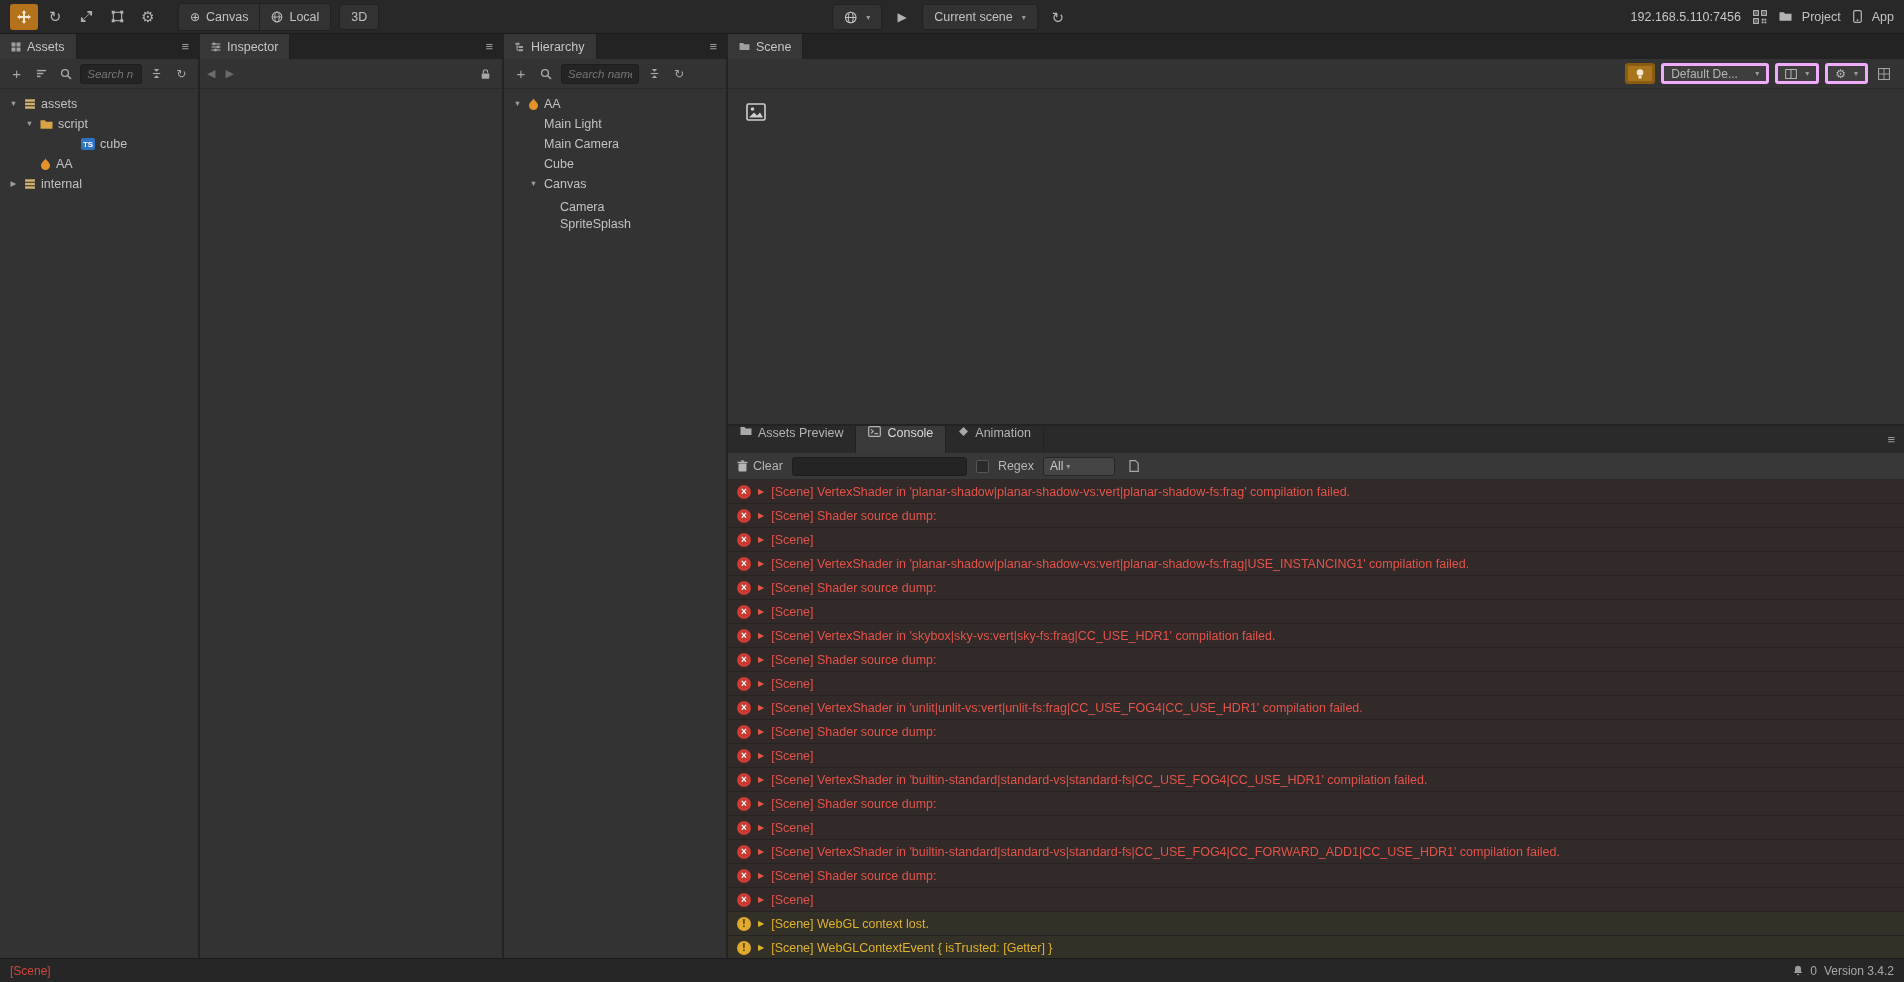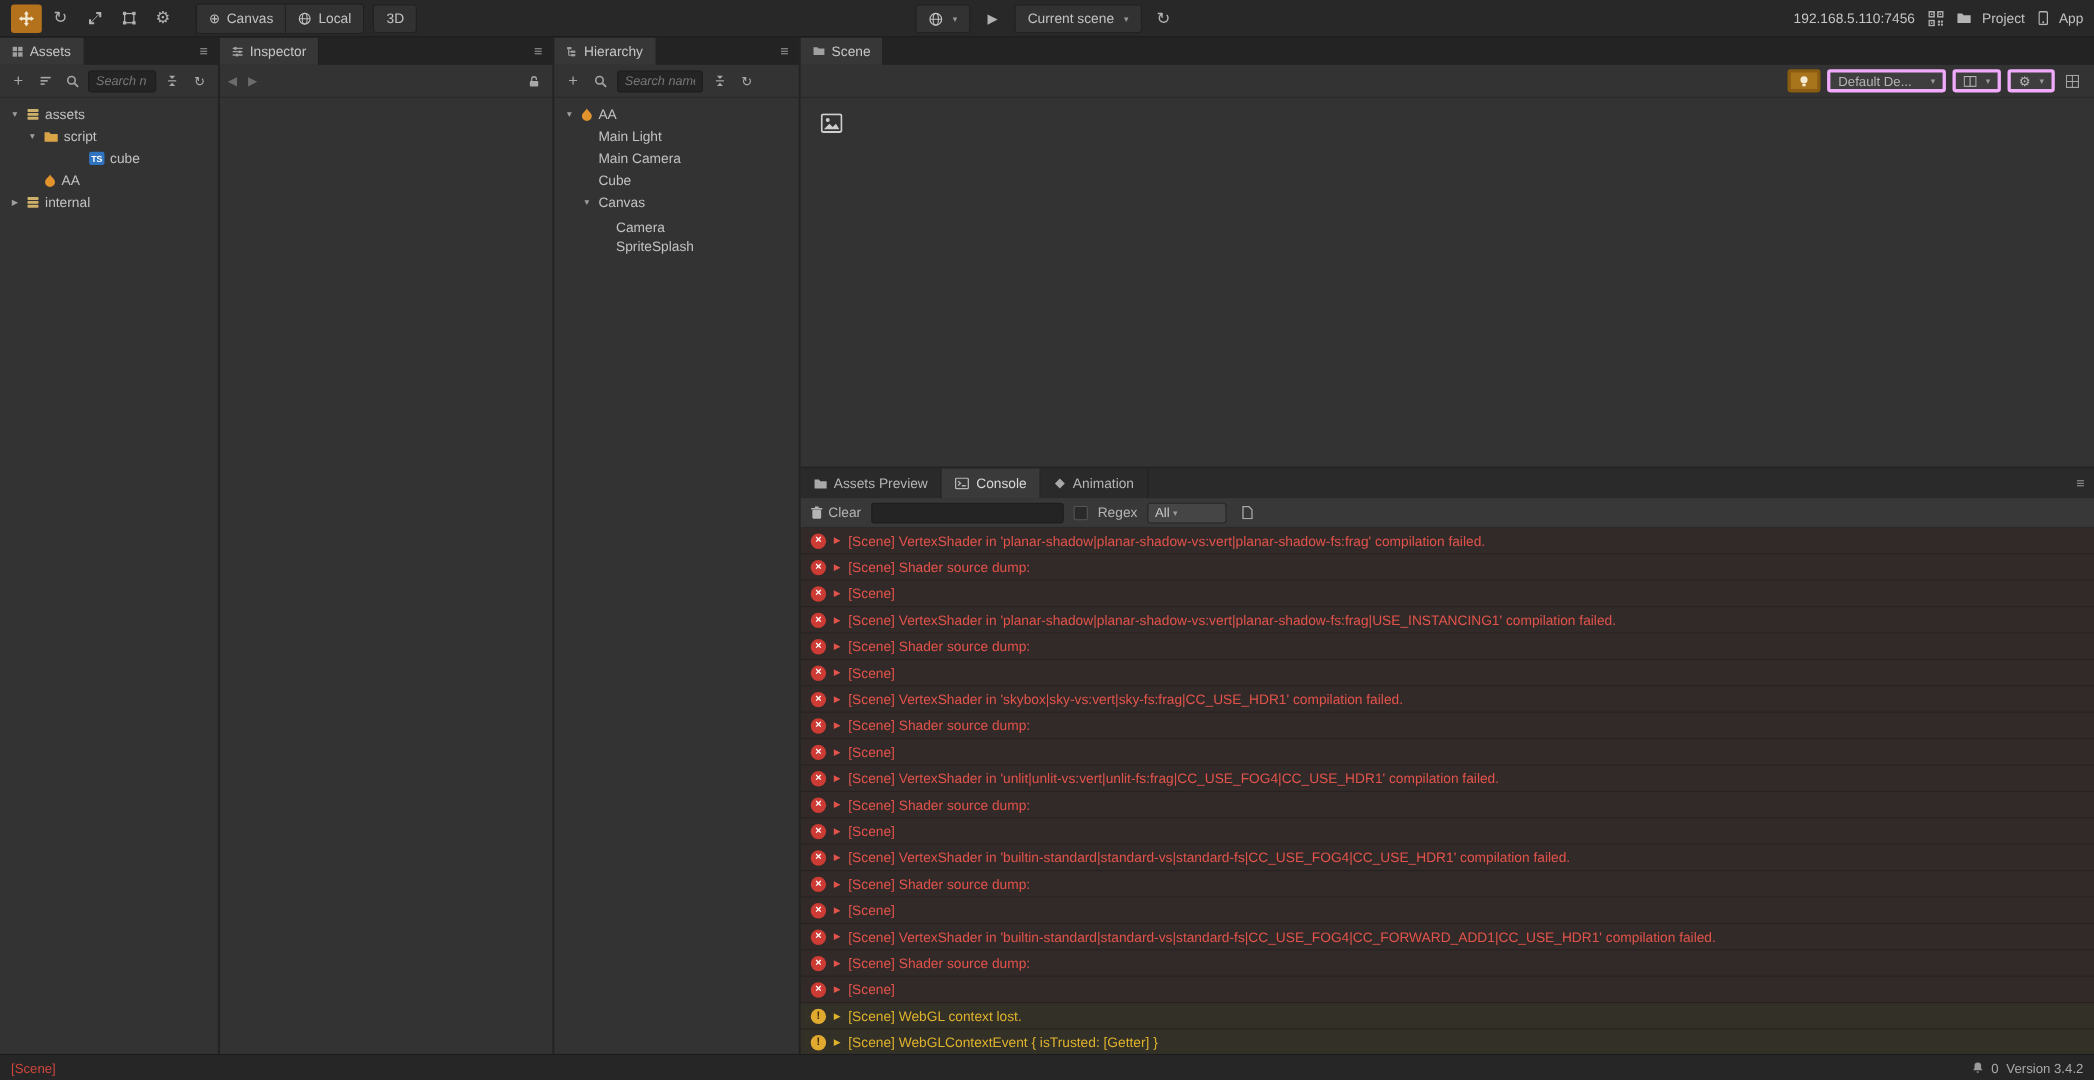--- a/index.html
+++ b/index.html
@@ -67,21 +67,21 @@
     display:flex;align-items:center;justify-content:flex-end;gap:6px;padding:0 10px}
   .sc-btn{height:21px;display:flex;align-items:center;gap:5px;background:#3e3e3e;border:3px solid #f0abfc;
     border-radius:3px;padding:0 7px;color:#b5b5b5;font-size:12px}
   .sc-btn.lit{background:#a8741c;border-color:#8a5c11;color:#f4ead2}
   .viewport{flex:1;position:relative;background:#333}
   .vp-img{position:absolute;left:18px;top:14px}
 
   
   .console{height:534px;flex:none;display:flex;flex-direction:column;border-top:2px solid #232323}
   .ctabs{height:27px;flex:none;background:#2a2a2a;display:flex;align-items:stretch}
-  .ctab{display:flex;align-items:center;gap:6px;padding:0 12px;font-size:12.5px;color:#b5b5b5;
+  .ctab{display:flex;align-items:flex-start;gap:6px;padding:0 12px;font-size:12.5px;color:#b5b5b5;
     border-right:1px solid #222}
   .ctab.active{background:#3a3a3a;color:#d8d8d8}
   .ctoolbar{height:27px;flex:none;background:#383838;border-bottom:1px solid #2a2a2a;
     display:flex;align-items:center;gap:9px;padding:0 9px;color:#b5b5b5;font-size:12.5px}
   .clear-btn{display:flex;align-items:center;gap:5px;color:#b5b5b5}
   .cinput{width:175px;height:19px;background:#242424;border:1px solid #1d1d1d;border-radius:3px;
     color:#ccc;font-size:12px;padding:0 6px;outline:none}
   .cbox{width:13px;height:13px;background:#2a2a2a;border:1px solid #555;border-radius:2px}
   .cselect{width:72px;height:19px;background:#454545;border:1px solid #262626;border-radius:3px;
     display:flex;align-items:center;padding:0 6px;font-size:12px;color:#c8c8c8}

